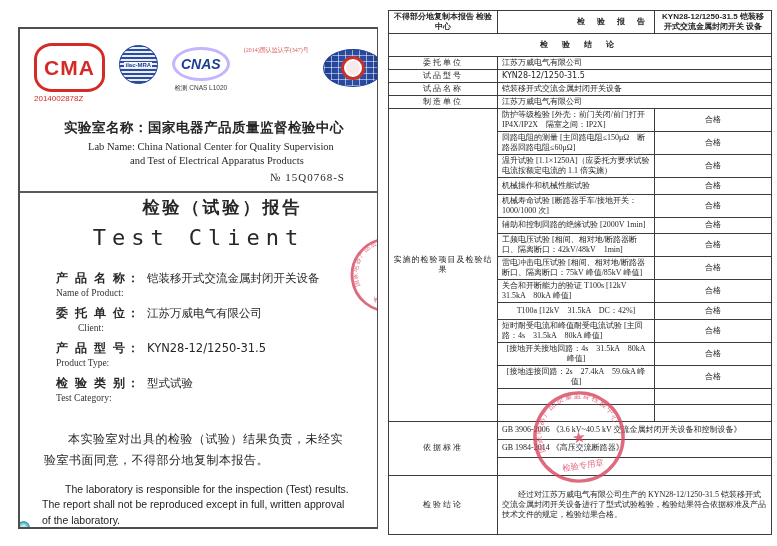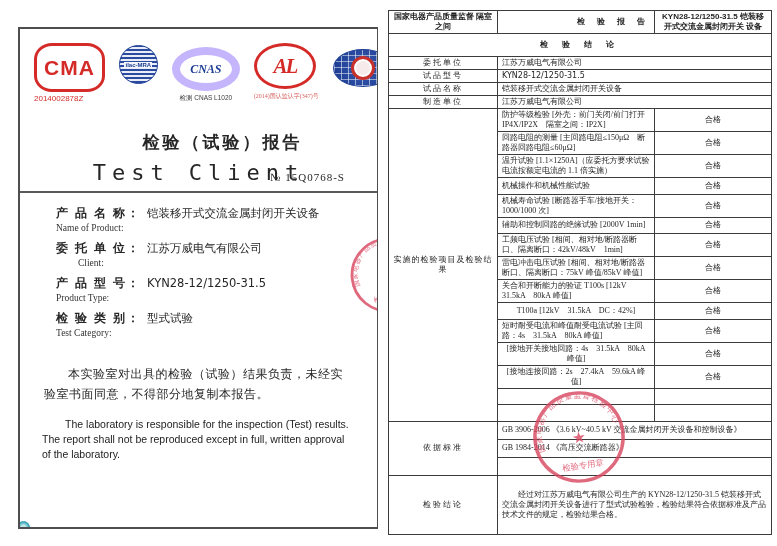--- a/index.html
+++ b/index.html
@@ -24,24 +24,24 @@
     width:37px;height:37px;border-radius:50%;border:1px solid #1d3e94;margin-top:2px;
     background:repeating-linear-gradient(0deg,#2a4ba0 0 2px,#e8edf8 2px 4px);
     display:flex;align-items:center;justify-content:center;
   }
   .ilac-circle span{
     background:#f4f6fb;color:#1d3e94;font-family:"Liberation Sans",sans-serif;
     font-weight:bold;font-size:6px;padding:0 1px;
   }
   .cnas{margin-top:4px;}
   .cnas-oval{
-    width:52px;height:28px;border:8px solid #c4b5fd;border-radius:50%;
+    width:52px;height:28px;border:3px solid #c4b5fd;border-radius:50%;
     display:flex;align-items:center;justify-content:center;
-    color:#1d3e94;font-style:italic;font-weight:bold;font-size:12px;
-    font-family:Liberation Serif, serif;
+    color:#1d3e94;font-style:italic;font-weight:bold;font-size:14px;
+    font-family:Liberation Sans, sans-serif;
   }
   .cnas-num{color:#3a3a3a;font-size:6.5px;font-family:"Liberation Sans",sans-serif;margin-top:3px;}
   .cal-oval{
     width:56px;height:40px;border:3px solid #d42b28;border-radius:50%;
     display:flex;align-items:center;justify-content:center;
     color:#d42b28;font-weight:bold;font-size:21px;font-style:italic;
     font-family:"Liberation Serif",serif;letter-spacing:-2px;
   }
   .cal-num{color:#d4605e;font-size:6px;margin-top:3px;white-space:nowrap;}
   .globe{position:relative;margin-top:6px;}
@@ -118,33 +118,38 @@
           <span>ilac-MRA</span>
         </div>
     </div>
     <div class="logo cnas">
       <div class="cnas-oval">
           <span>CNAS</span>
         </div>
       <div class="cnas-num">检测 CNAS L1020</div>
     </div>
     <div class="logo">
-      <div class="cal-oval">
-          <span>AL</span>
-        </div>
       <div class="cal-num">(2014)国认监认字(347)号</div>
     </div>
     <div class="logo globe">
       <div class="globe-oval">
           <div class="globe-inner"></div>
         </div>
 
     </div>
   </div>
 
+  <div class="lab-block">
+    <div class="lab-zh"><span>实验室名称：</span><span>国家电器产品质量监督检验中心</span></div>
+    <div class="lab-en">
+      <span>Lab Name:</span>
+      <span>China National Center for Quality Supervision</span>
+      <div class="l2">and Test of Electrical Apparatus Products</div>
+    </div>
+  </div>
 
   <div class="report-no">№  15Q0768-S</div>
   <div class="cover-rule"></div>
 
   <div class="cover-title-zh">检验（试验）报告</div>
   <div class="cover-title-en">Test  Client</div>
 
   <div class="fields">
       <div class="field">
         <div class="zh-line"><span class="zh-label">产 品 名 称：</span><span class="value">铠装移开式交流金属封闭开关设备</span></div>
@@ -178,21 +183,21 @@
   </svg>
 
   <div class="corner-dot"></div>
 </div>
 
 <div class="right-page">
 
   <table class="rpt">
     <tbody>
       <tr>
-        <td class="hdr-org">国家电器产品质量监督 隔室之间</td>
+        <td class="hdr-org">不得部分地复制本报告 检验中心</td>
         <td class="hdr-title">检 验 报 告</td>
         <td class="hdr-prod">KYN28-12/1250-31.5 铠装移开式交流金属封闭开关 设备</td>
       </tr>
       <tr>
         <td class="section-title" colspan="3">检 验 结 论</td>
       </tr>
     <tr>
           <td class="lbl">委托单位</td>
           <td class="val" colspan="2">江苏万威电气有限公司</td>
         </tr>

